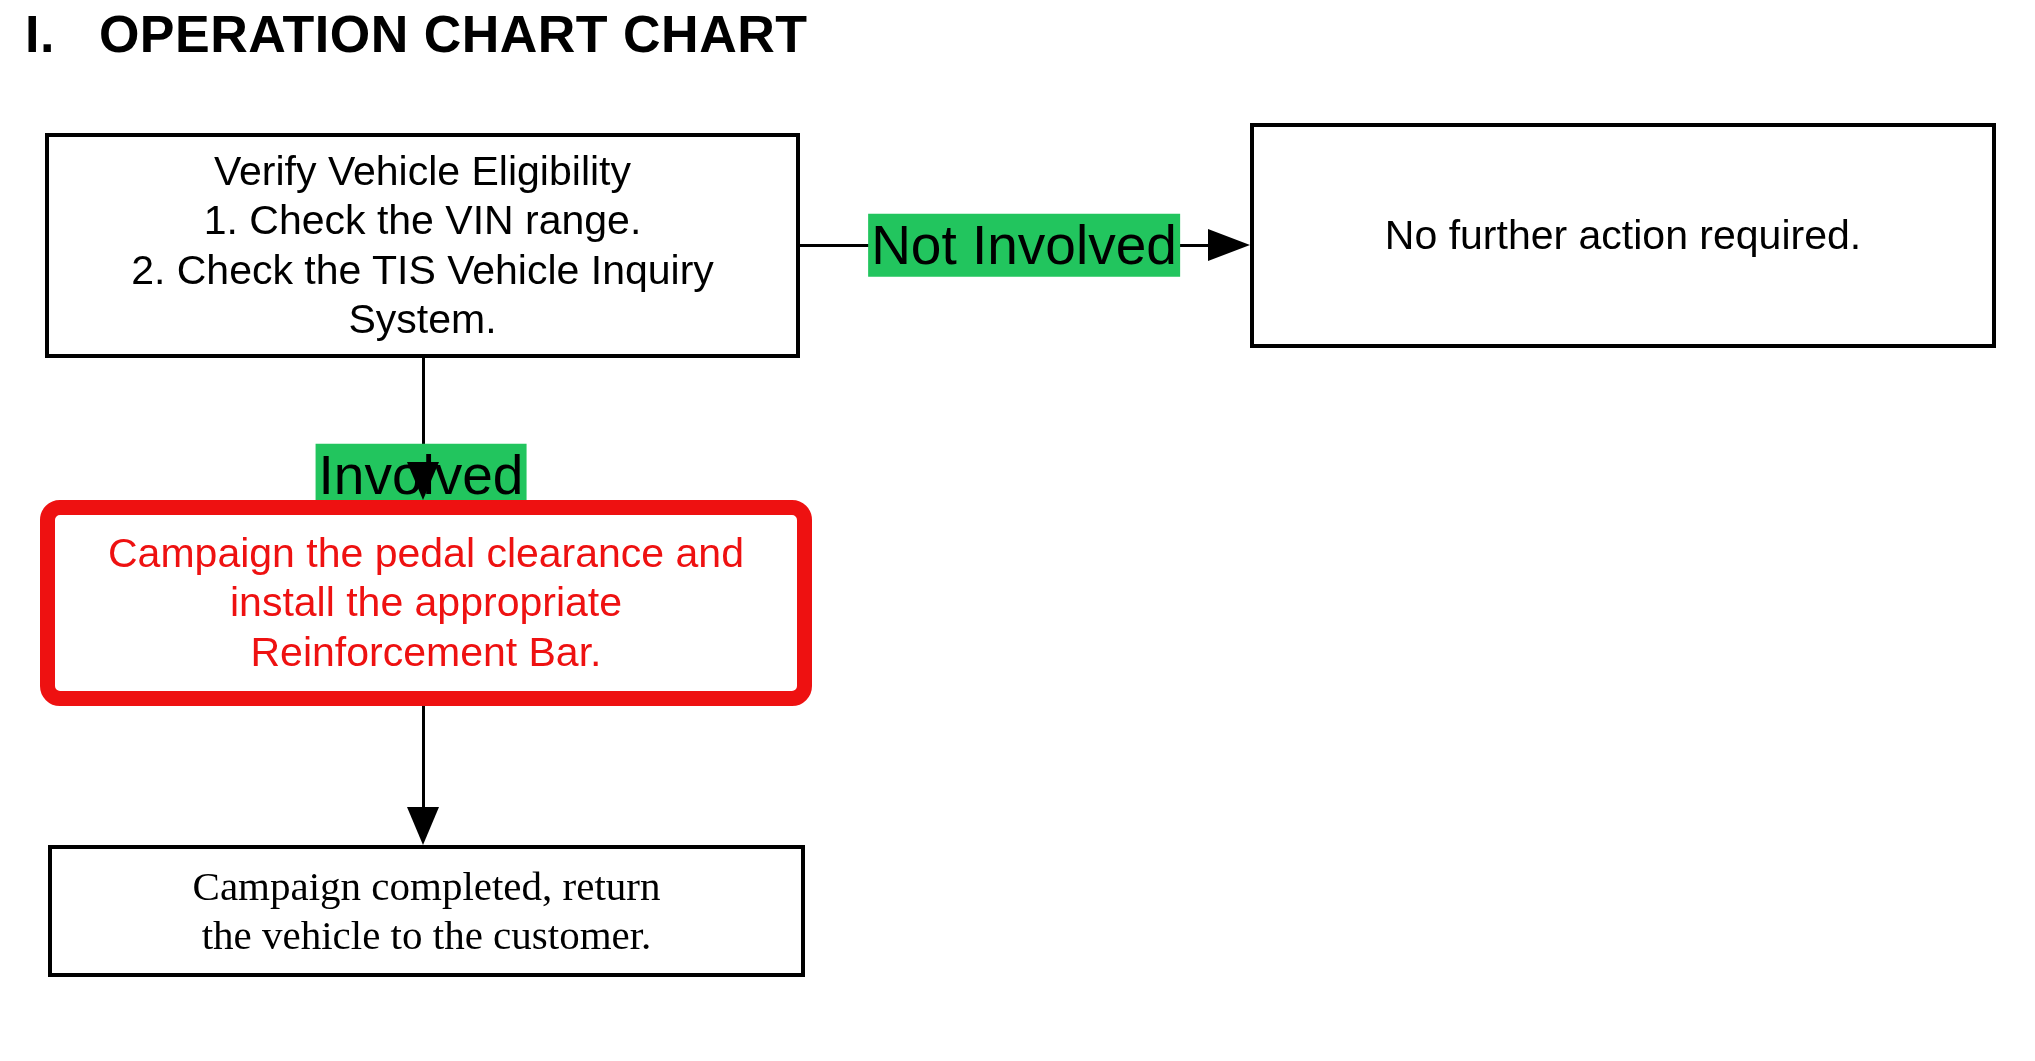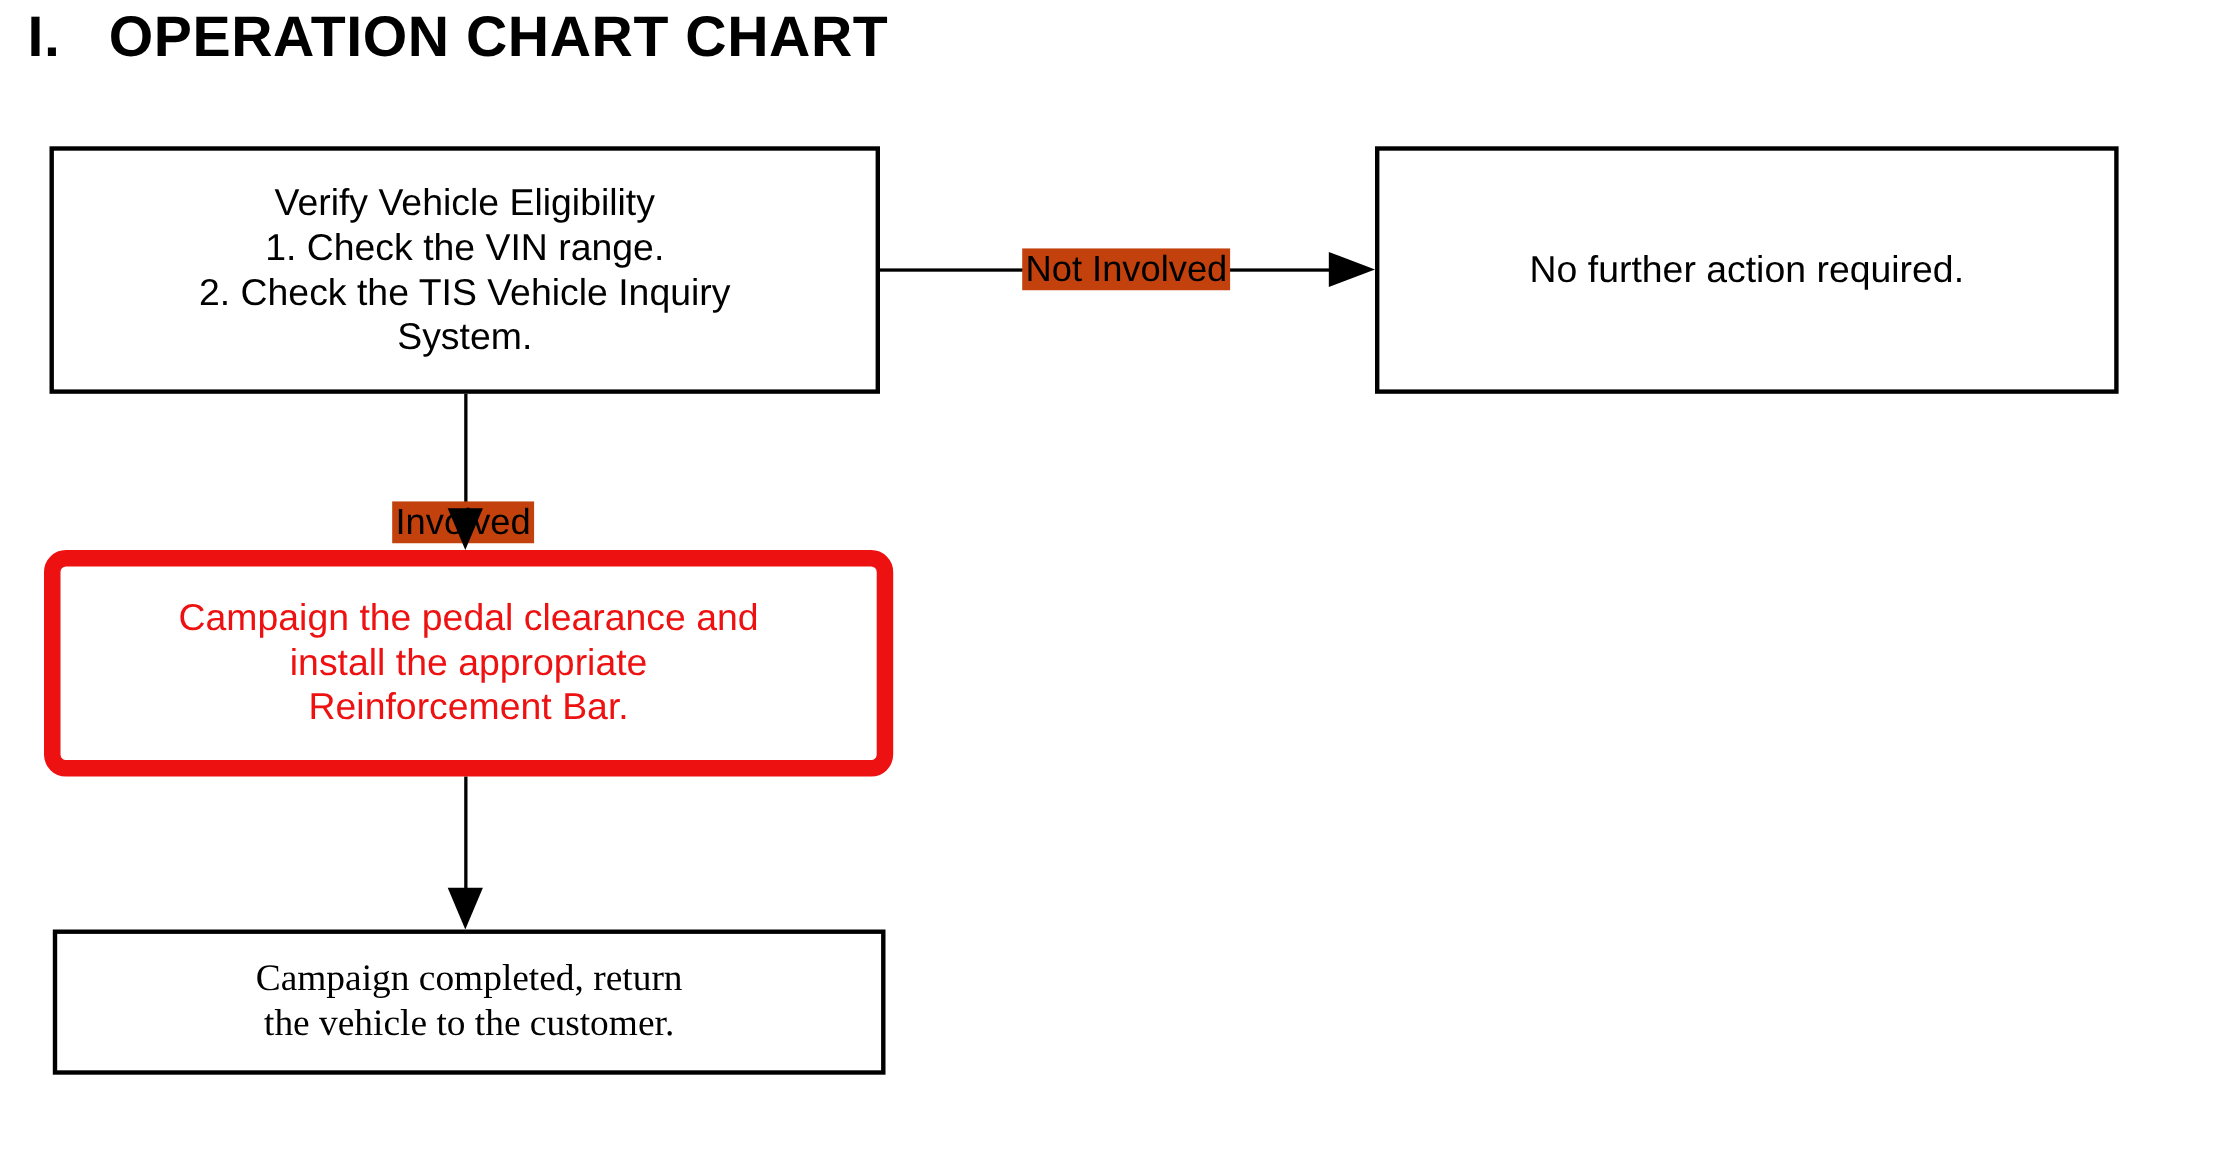--- a/index.html
+++ b/index.html
@@ -32,29 +32,29 @@
   .box {
     position: absolute;
     box-sizing: border-box;
     display: flex;
     align-items: center;
     justify-content: center;
     text-align: center;
     background: #ffffff;
   }
   .box .box-text {
-    font-size: 34px;
+    font-size: 41px;
     line-height: 1.2;
     white-space: pre-line;
     text-align: center;
   }
   .black-box { border: 4px solid var(--black, #000000); }
 
   .box-verify   { left: 45px;   top: 133px; width: 755px; height: 225px; }
-  .box-noaction { left: 1250px; top: 133px; width: 676px; height: 225px; }
+  .box-noaction { left: 1250px; top: 123px; width: 746px; height: 225px; }
   .box-campaign { left: 48px;   top: 845px; width: 757px; height: 132px; font-family: Liberation Serif, serif; }
 
   .box-measure {
     left: 40px; top: 500px; width: 772px; height: 206px;
     border: 15px solid var(--red, #ee1111);
     border-radius: 20px;
     color: var(--red, #ee1111);
   }
 
   .hline {
@@ -85,23 +85,23 @@
     border-left: 16px solid transparent;
     border-right: 16px solid transparent;
     border-top: 38px solid var(--black, #000000);
   }
   .arrowhead-involved { left: 407px; top: 462px; }
   .arrowhead-campaign { left: 407px; top: 807px; }
 
   .flow-label {
     position: absolute;
     transform: translate(-50%, -50%);
-    background: #c2410c;
+    background: #22c55e;
     padding: 1px 3px;
-    font-size: 33px;
+    font-size: 55px;
     line-height: 1.1;
     white-space: nowrap;
   }
   .label-not-involved { left: 1024px; top: 245px; }
   .label-involved     { left: 421px;  top: 429px; margin-top: 46px; }
 </style>
 </head>
 <body>
 
 <div class="canvas">

